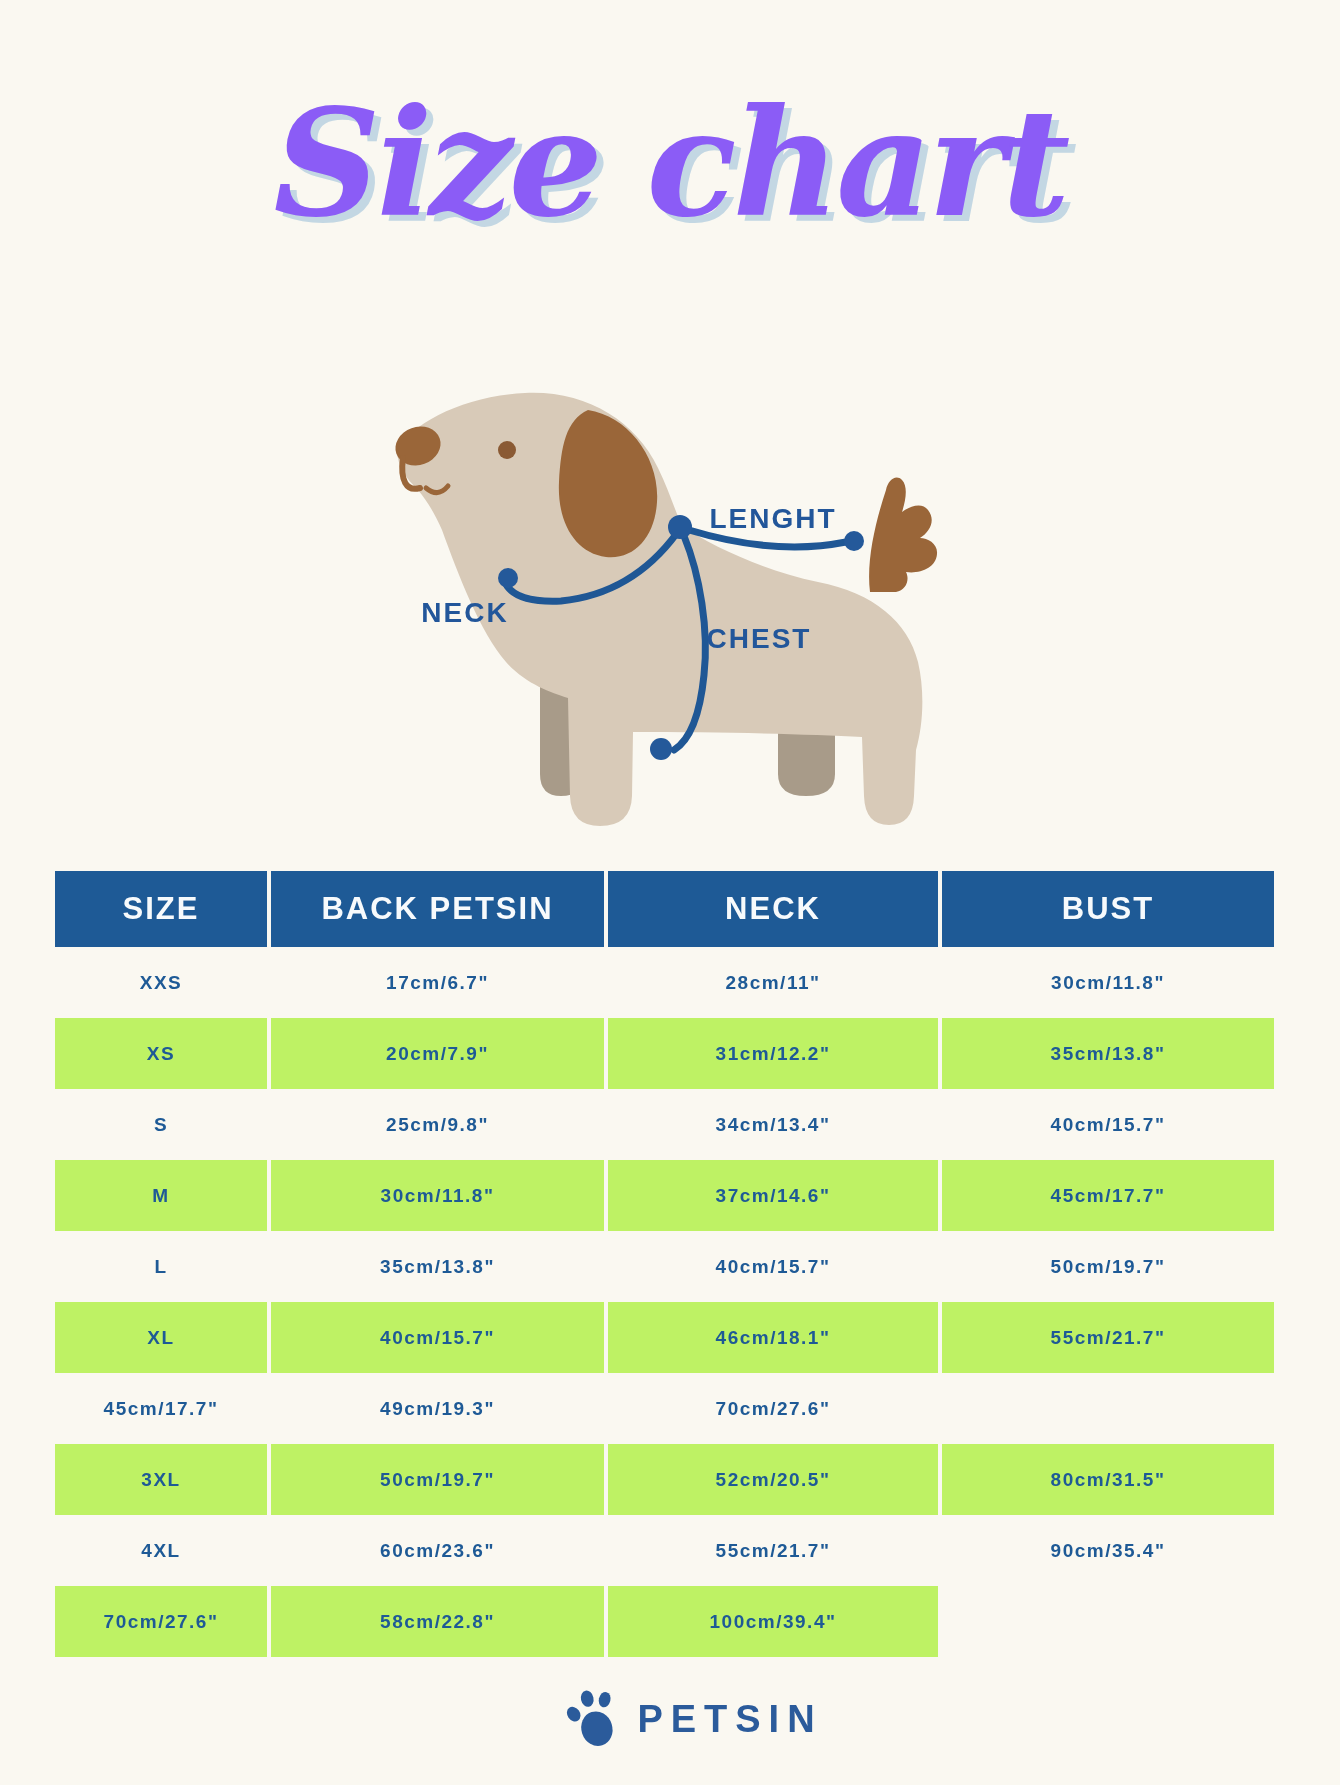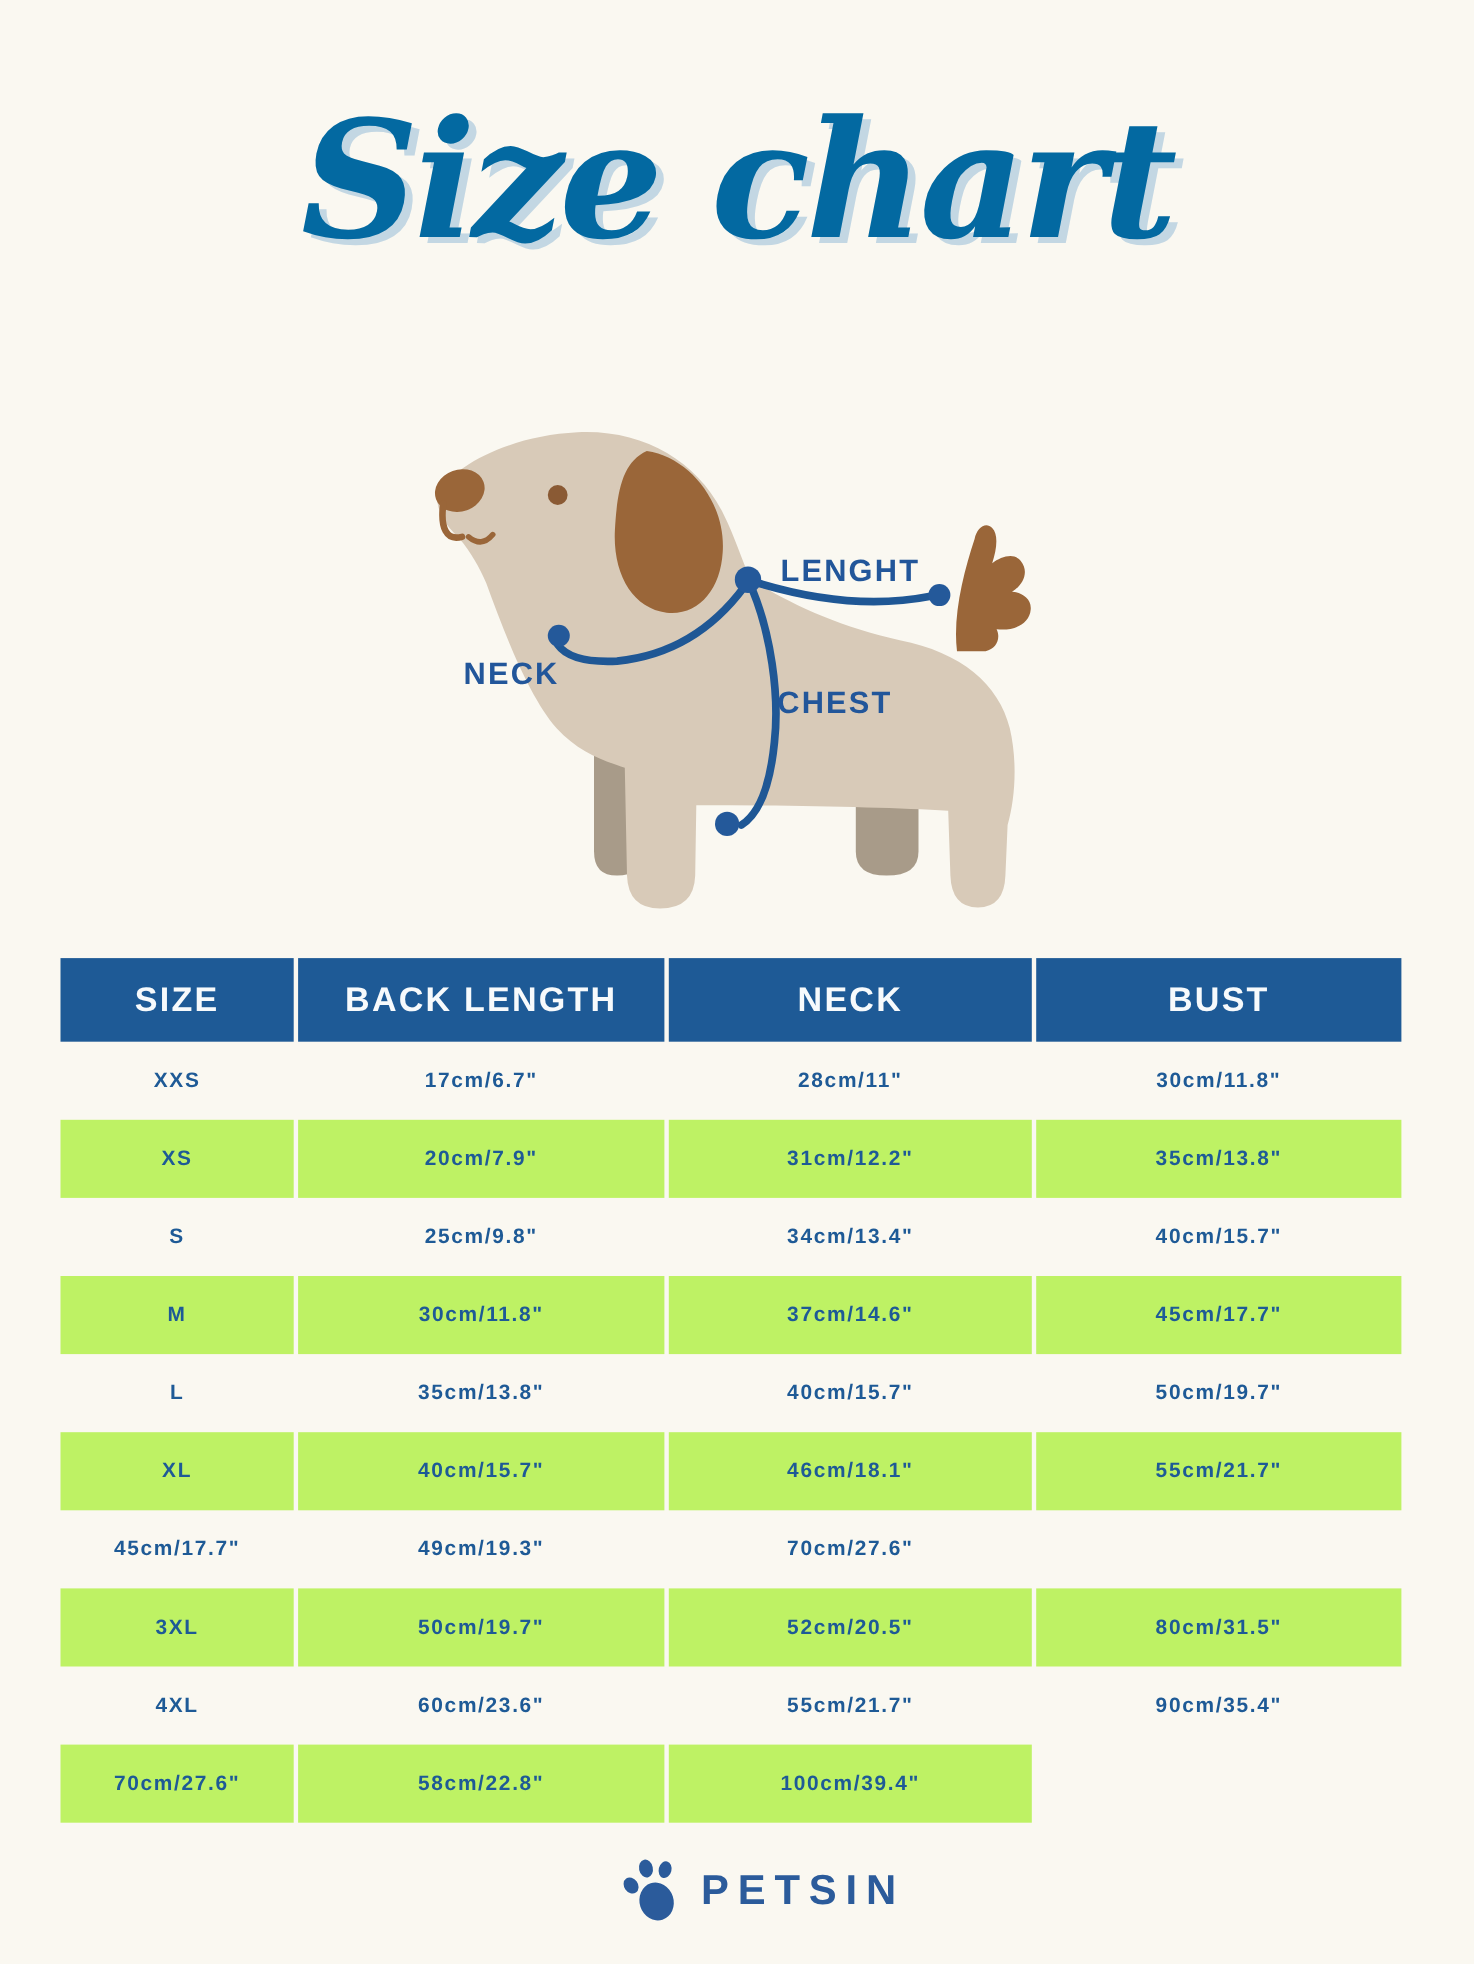--- a/index.html
+++ b/index.html
@@ -9,21 +9,21 @@
     font-family:"Liberation Sans", sans-serif;
   }
   
   .title{
     position:absolute;left:0;right:0;top:78px;
     text-align:center;
     font-family:"DejaVu Serif", serif;
     font-style:italic;font-weight:bold;
     font-size:148px;line-height:1.15;
     letter-spacing:-4px;
-    color:#0369a1;
+    color:#8b5cf6;
     text-shadow:7px 6px 0 #c3d7e3;
   }
   
   .dog-wrap{position:absolute;left:330px;top:330px;width:620px;height:500px;}
   .measure-label{
     font-family:"Liberation Sans", sans-serif;
     font-weight:bold;font-size:28px;letter-spacing:2px;fill:#22569a;
   }
   
   .size-table{position:absolute;left:55px;top:871px;width:1231px;}
@@ -106,21 +106,21 @@
 
     <text class="measure-label" x="443" y="198" text-anchor="middle">LENGHT</text>
     <text class="measure-label" x="135" y="292" text-anchor="middle">NECK</text>
     <text class="measure-label" x="429" y="318" text-anchor="middle">CHEST</text>
   </svg>
 </div>
 
 <div class="size-table" id="size-table">
     <div class="trow thead">
       <div class="cell th">SIZE</div>
-      <div class="cell th">BACK LENGTH</div>
+      <div class="cell th">BACK PETSIN</div>
       <div class="cell th">NECK</div>
       <div class="cell th">BUST</div>
     </div>
     <div class="trow">
       <div class="cell td">XXS</div>
       <div class="cell td">17cm/6.7"</div>
       <div class="cell td">28cm/11"</div>
       <div class="cell td">30cm/11.8"</div>
     </div>
     <div class="trow alt">

